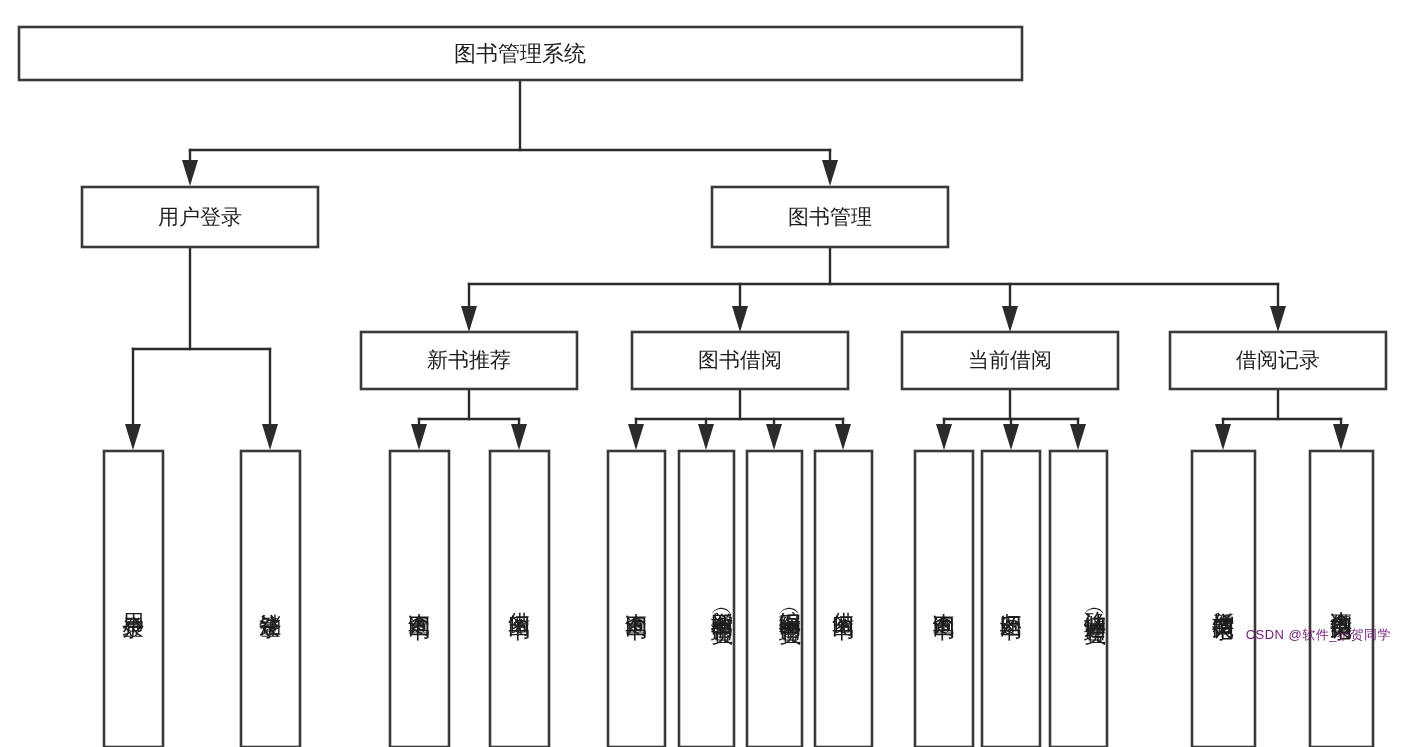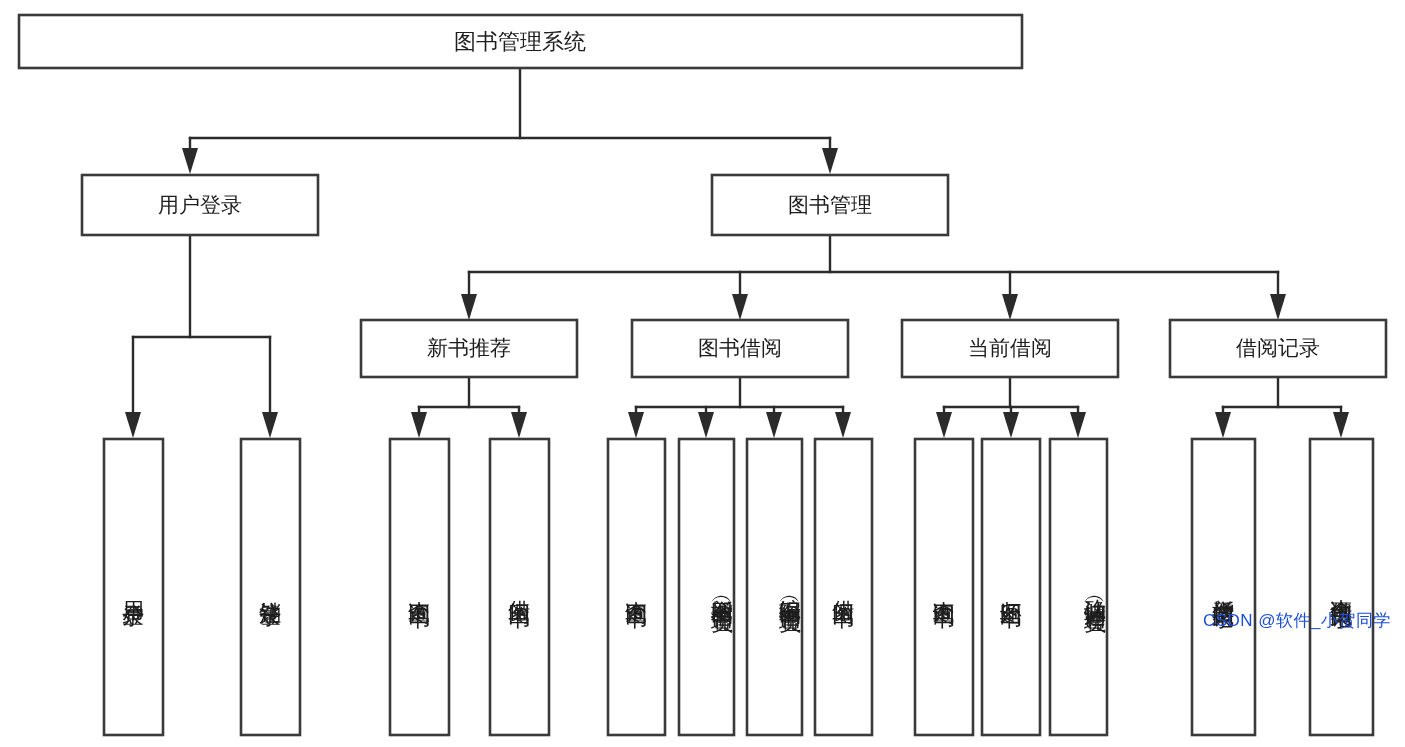--- a/index.html
+++ b/index.html
@@ -10,21 +10,21 @@
   body {
     width: 1405px;
     height: 747px;
     font-family: "Liberation Sans", "DejaVu Sans", sans-serif;
     overflow: hidden;
     position: relative;
   }
   #diagram-root {
     position: absolute;
     left: 0;
-    top: 2px;
+    top: 14px;
     width: 1405px;
     height: 636px;
   }
   svg.flow {
     display: block;
     width: 1405px;
     height: 747px;
   }
   .node-rect {
     fill: #ffffff;
@@ -67,22 +67,22 @@
     letter-spacing: 2px;
     white-space: nowrap;
     text-align: center;
     pointer-events: none;
   }
   .watermark {
     position: absolute;
     right: 14px;
     bottom: 6px;
     font-family: "Liberation Sans", "DejaVu Sans", sans-serif;
-    font-size: 17px;
-    color: #1d4ed8;
+    font-size: 13px;
+    color: #701a75;
     letter-spacing: 0.5px;
     white-space: nowrap;
   }
 </style>
 </head>
 <body>
 
 <div id="diagram-root">
 
   <svg class="flow" viewBox="0 0 1405 747" xmlns="http://www.w3.org/2000/svg">

